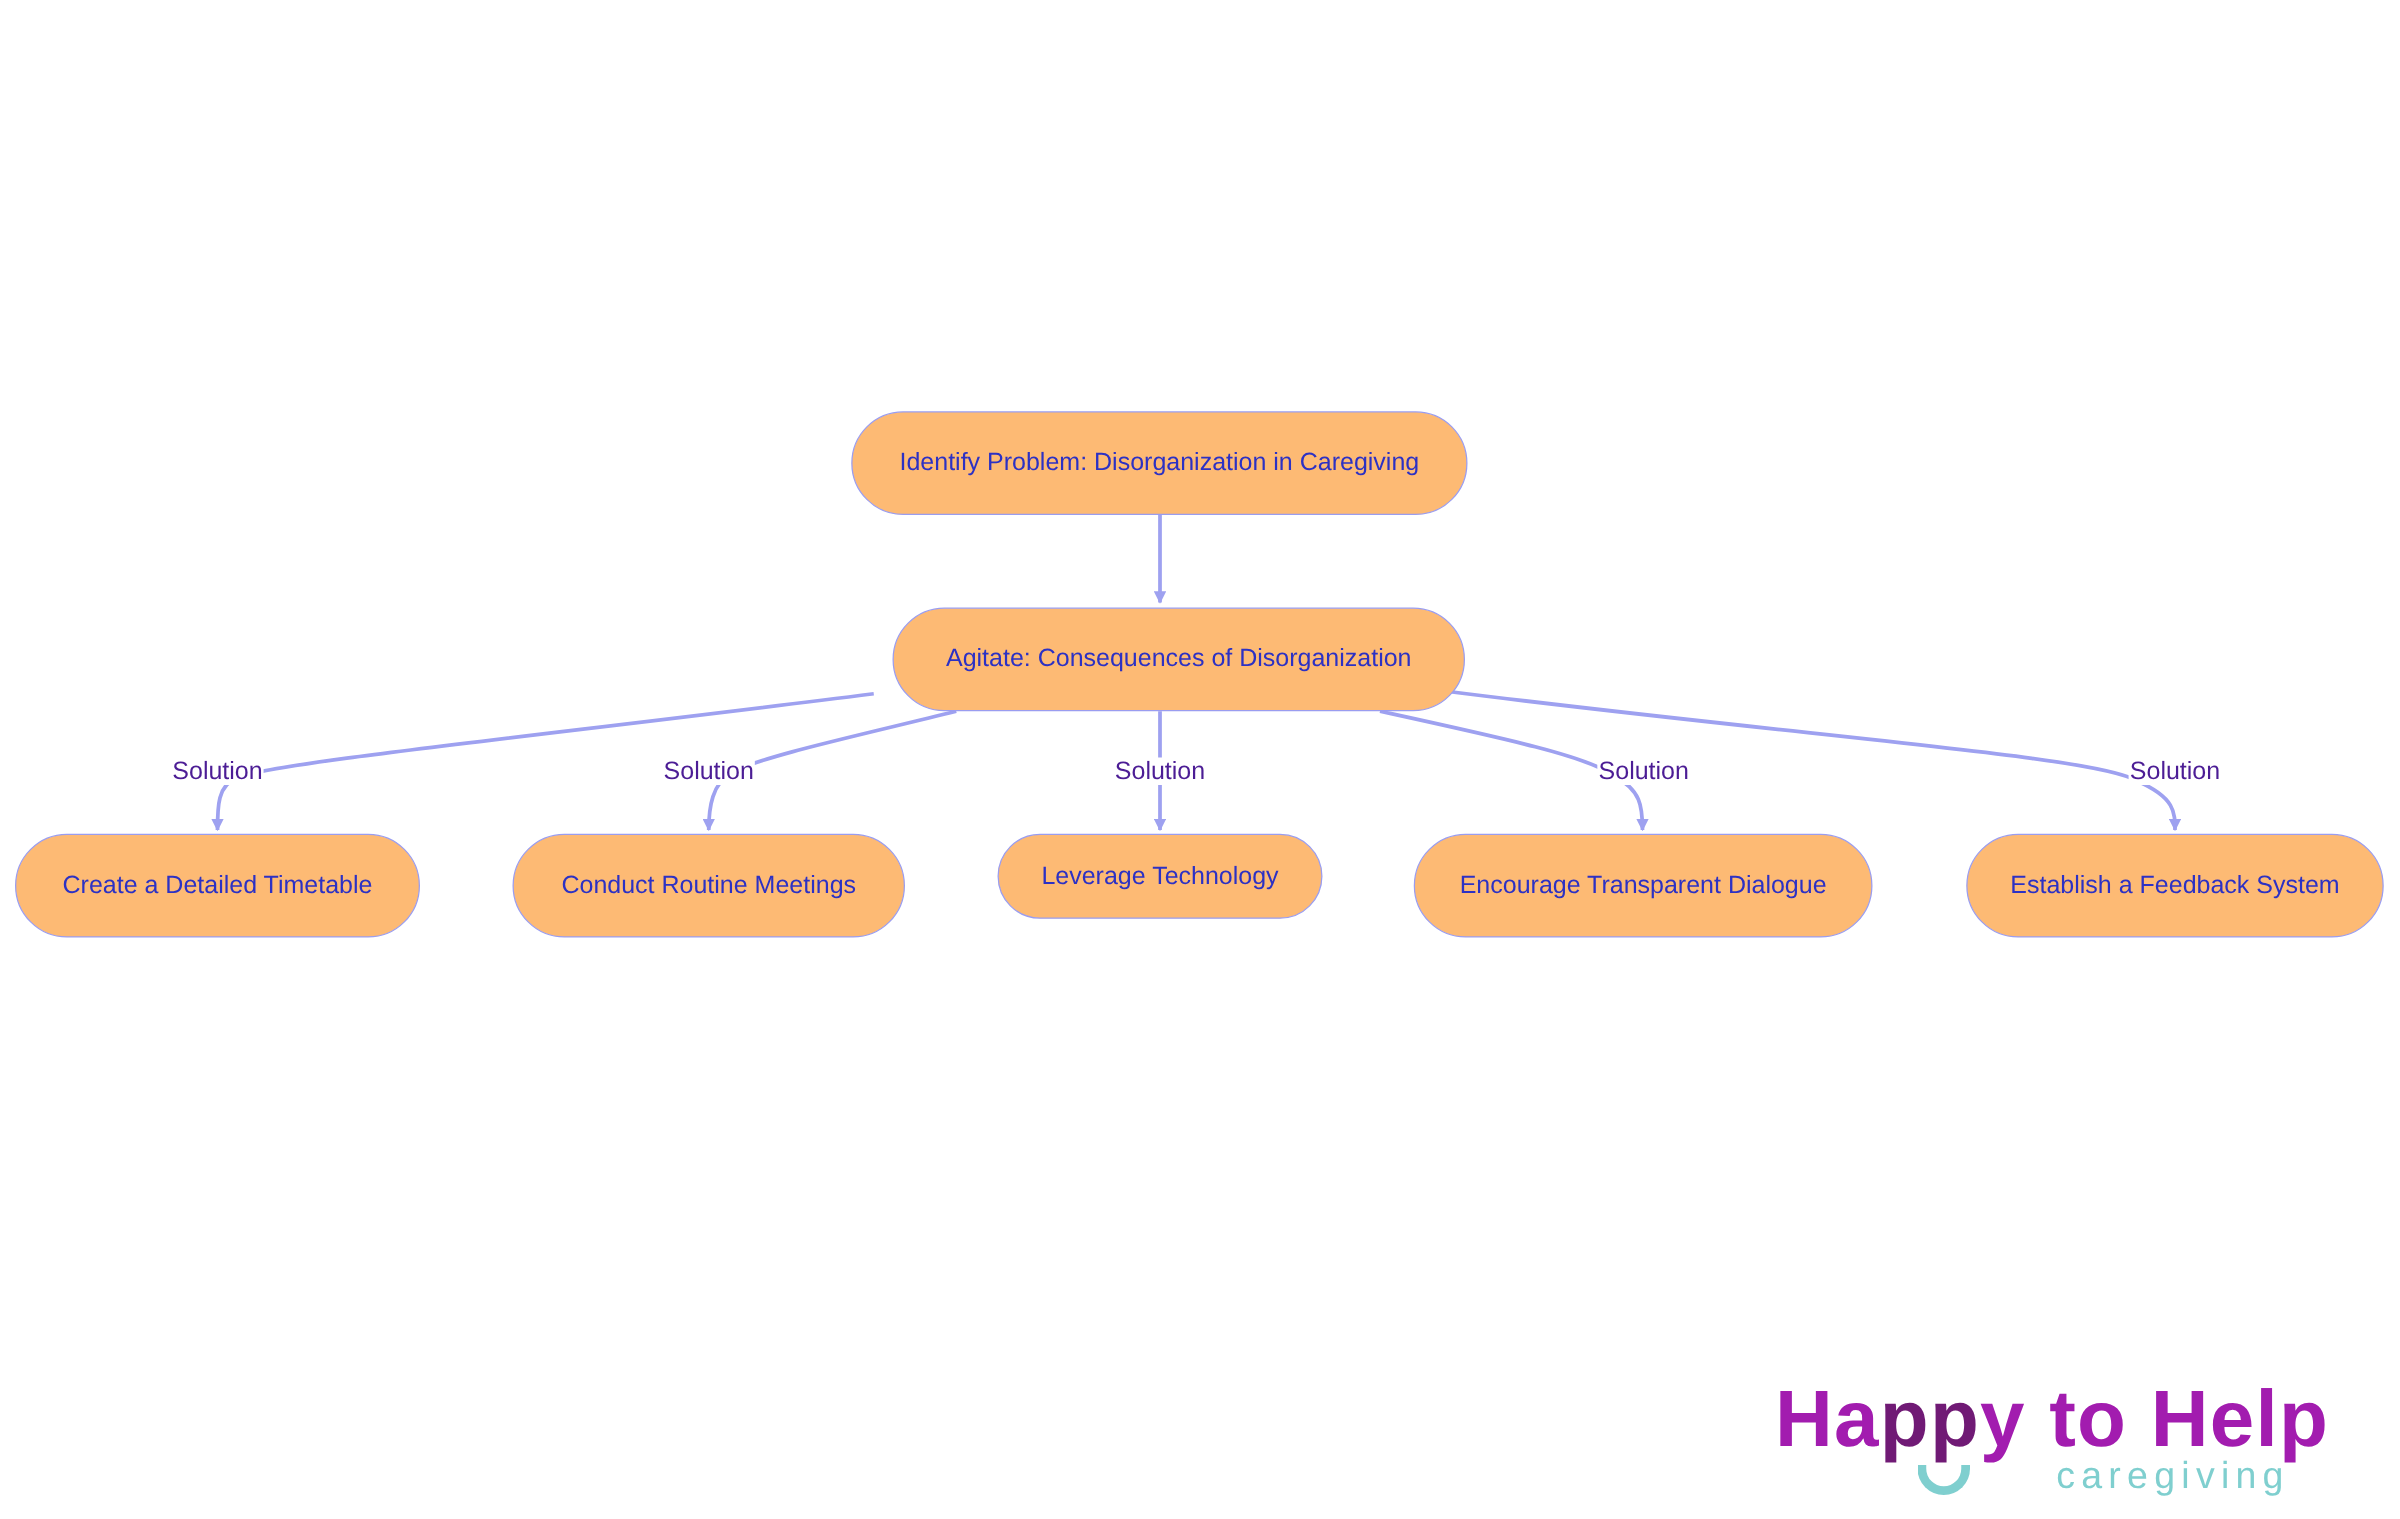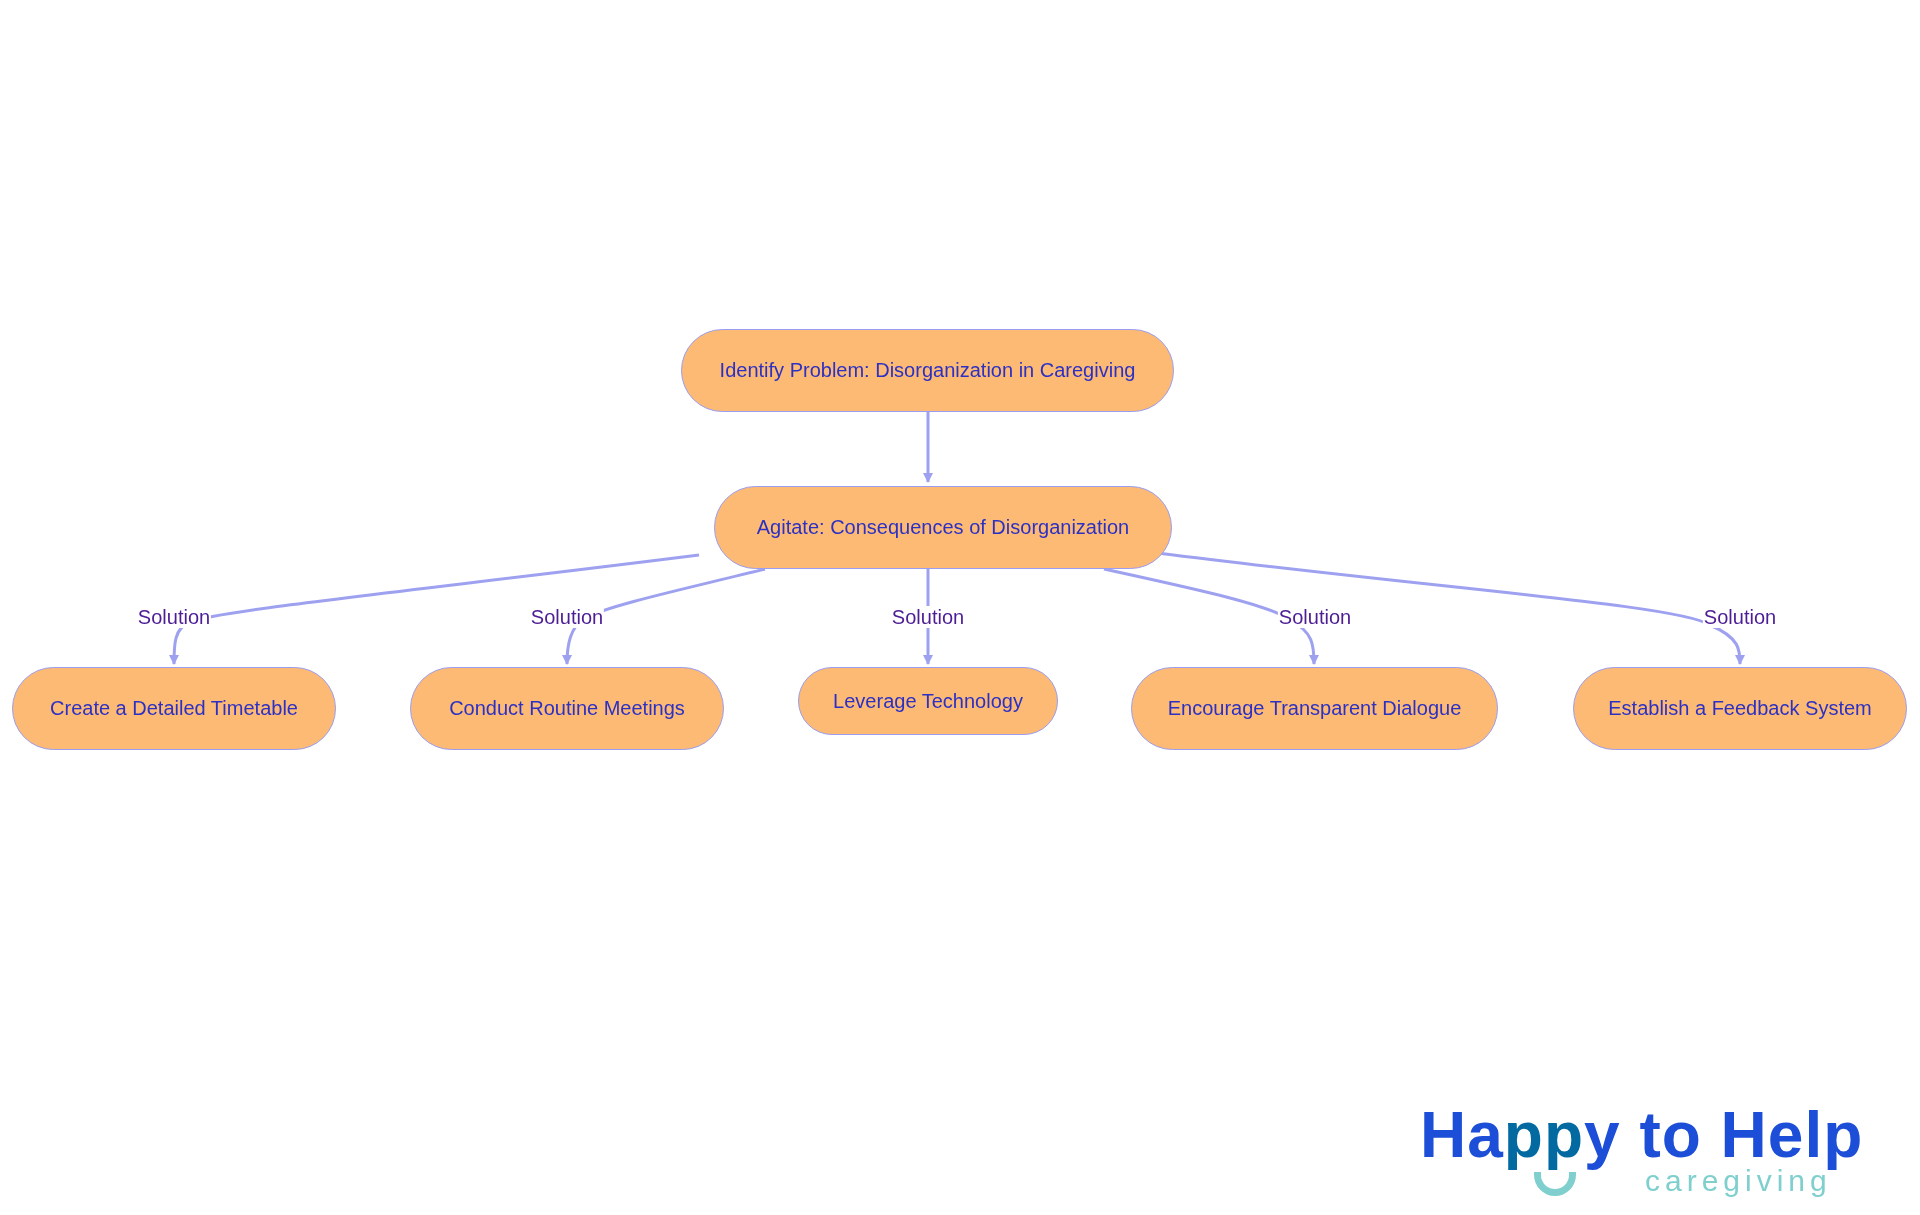--- a/index.html
+++ b/index.html
@@ -9,22 +9,22 @@
   .node { position:absolute; box-sizing:border-box; background:#fdba74;
           border:1.5px solid #9a9df0; border-radius:42px;
           display:flex; align-items:center; justify-content:center;
           color:#2c31c4; font-size:20px; white-space:nowrap; }
   .edge-label { position:absolute; background:#ffffff; color:#4c1d95;
                 font-size:20px; line-height:22px; padding:0 1px;
                 transform:translate(-50%,-50%); white-space:nowrap; }
   .logo { position:absolute; left:1420px; top:1100px; width:460px; height:115px; }
   .logo-main { position:absolute; left:0; top:0; font-size:64px; font-weight:bold;
                letter-spacing:1px; line-height:70px; }
-  .coral { color:#1d4ed8;text-align:center; }
-  .teal { color:#0369a1; }
+  .coral { color:#a21caf;text-align:center; }
+  .teal { color:#701a75; }
   .logo-sub { position:absolute; left:225px; top:64px; font-size:30px;
               letter-spacing:5px; color:#7fcfcf; line-height:34px; }
   .smile { position:absolute; left:114px; top:72px; width:42px; height:24px;
            border:7px solid #7fcfcf; border-top:none;
            border-radius:0 0 30px 30px; box-sizing:border-box; }
 </style>
 </head>
 <body>
 
 <svg id="diagram" width="1920" height="1215">

